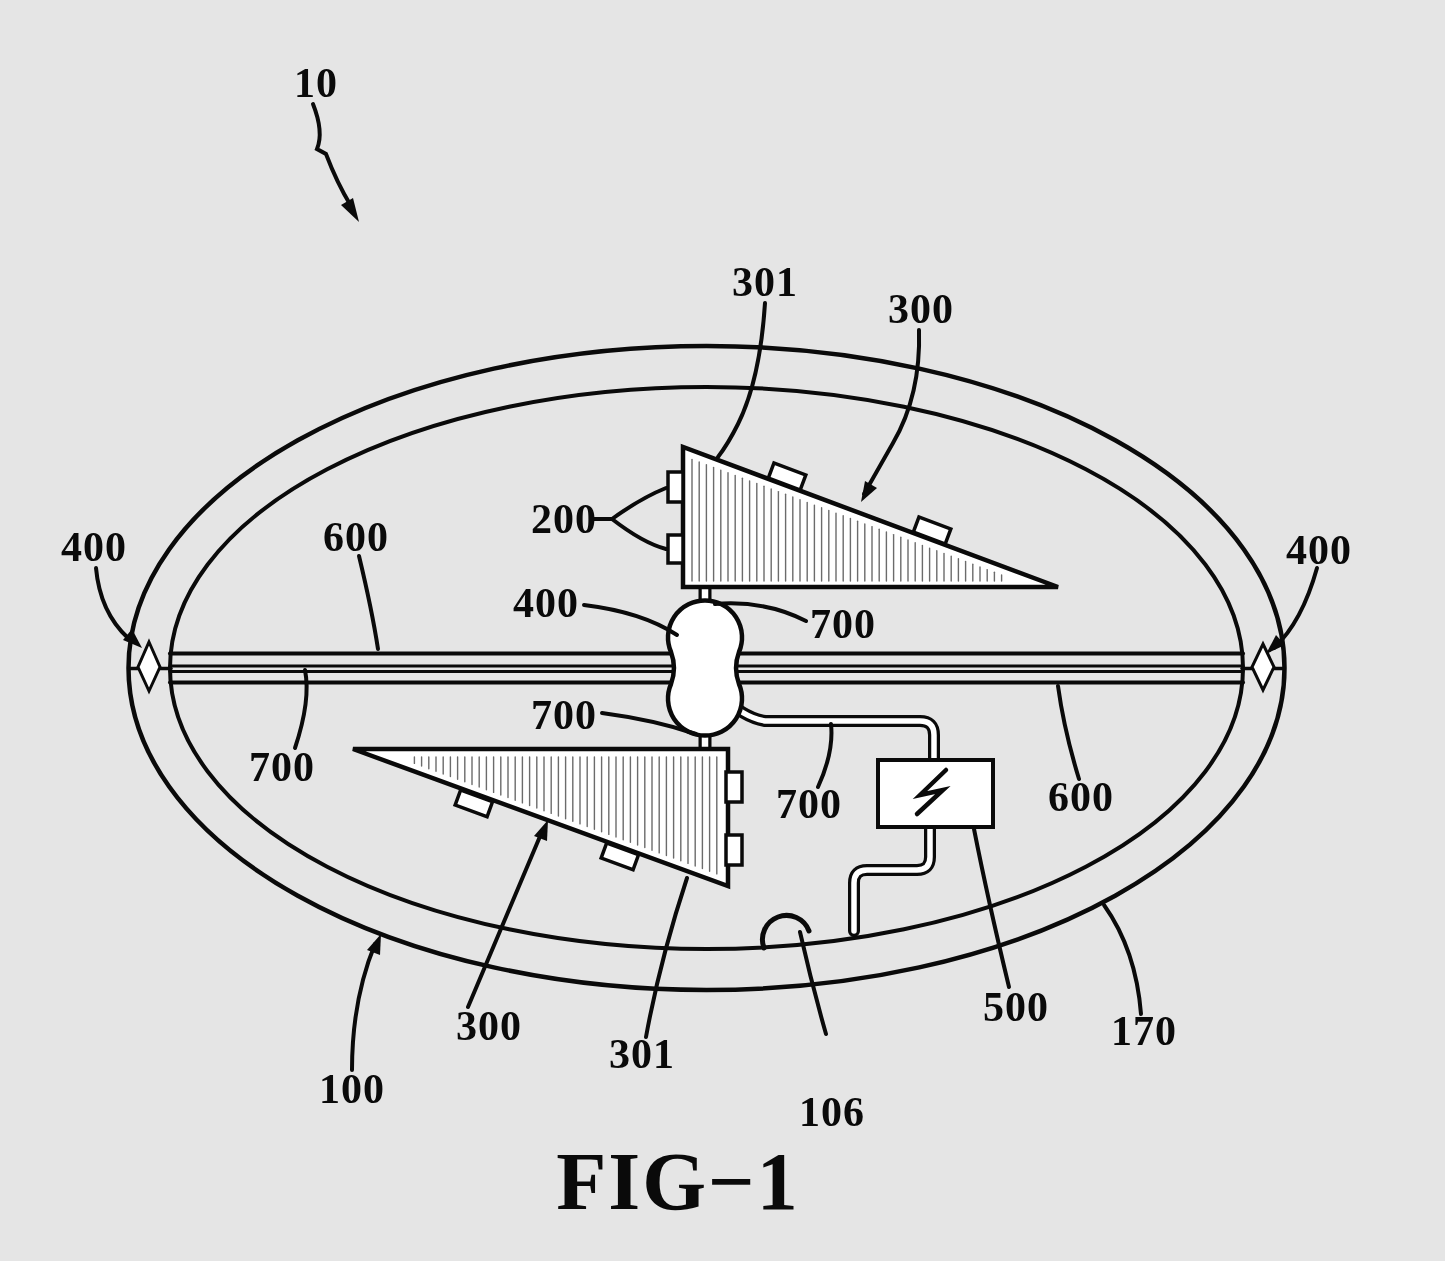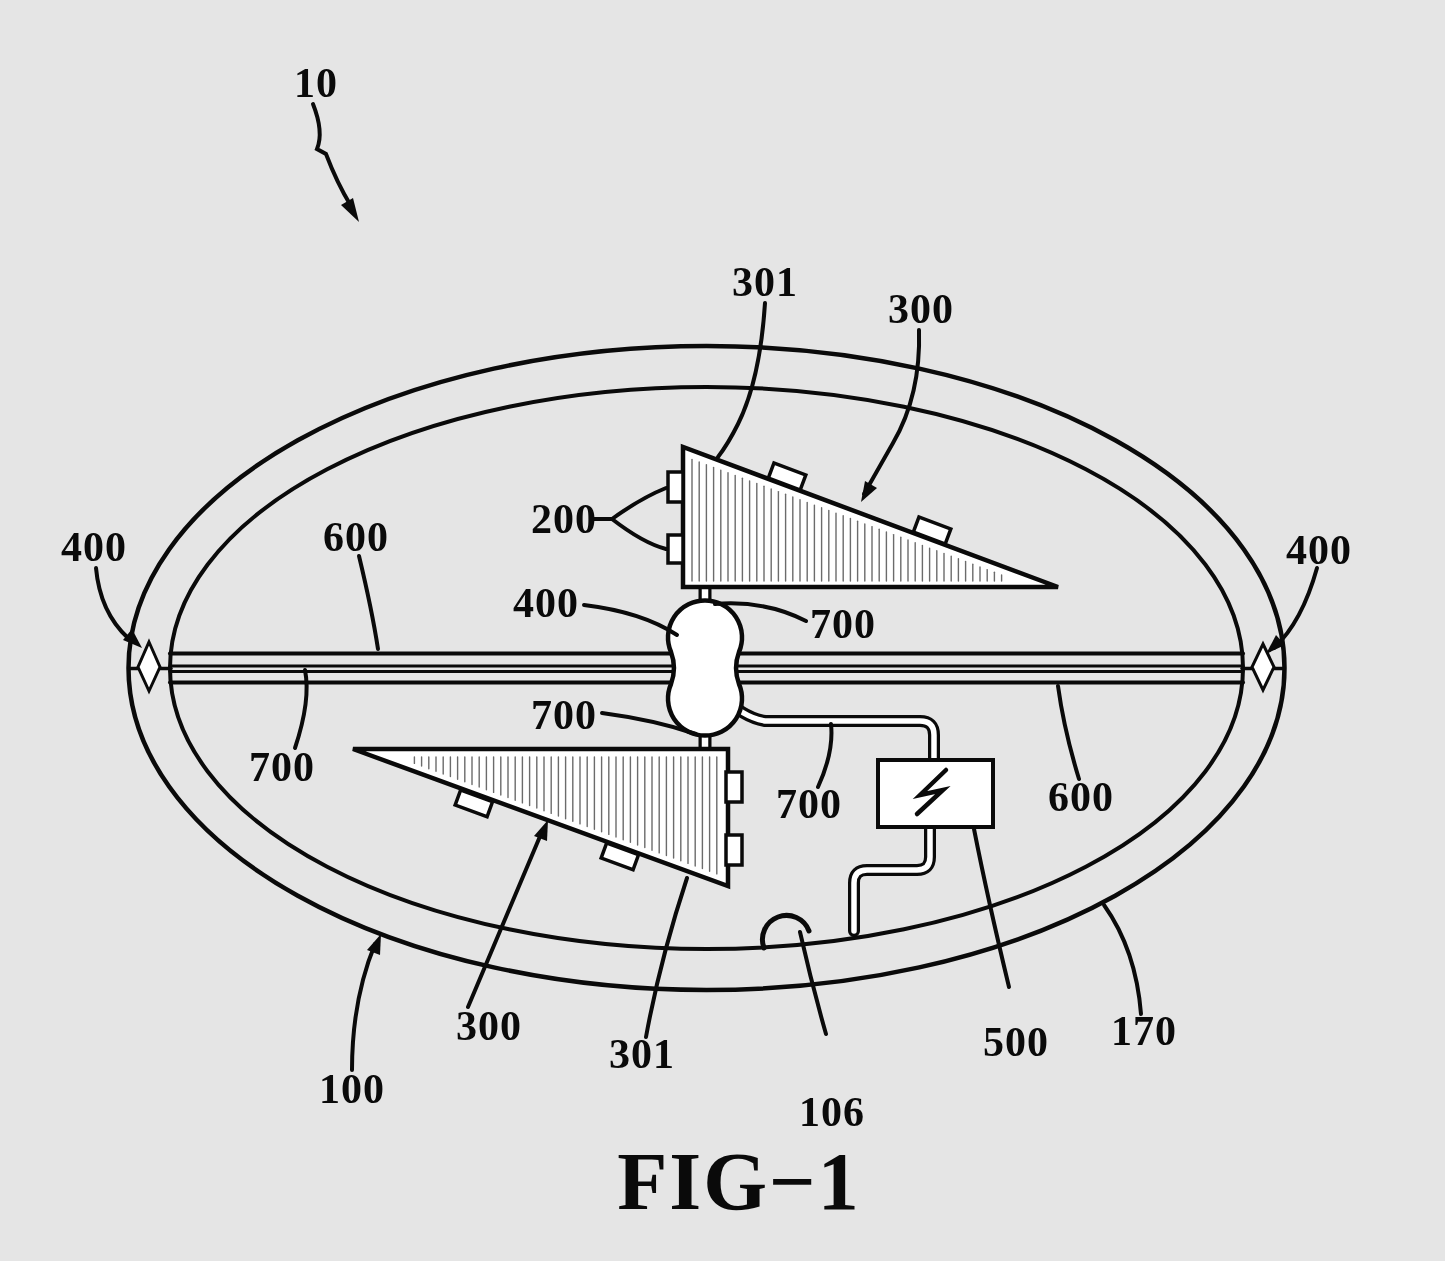--- a/index.html
+++ b/index.html
@@ -226,18 +226,18 @@
   <div class="ref-label" style="left:546px;top:603px;">400</div>
   <div class="ref-label" style="left:843px;top:624px;">700</div>
   <div class="ref-label" style="left:1319px;top:550px;">400</div>
   <div class="ref-label" style="left:564px;top:715px;">700</div>
   <div class="ref-label" style="left:282px;top:767px;">700</div>
   <div class="ref-label" style="left:809px;top:804px;">700</div>
   <div class="ref-label" style="left:1081px;top:797px;">600</div>
   <div class="ref-label" style="left:489px;top:1026px;">300</div>
   <div class="ref-label" style="left:642px;top:1054px;">301</div>
   <div class="ref-label" style="left:832px;top:1112px;">106</div>
-  <div class="ref-label" style="left:1016px;top:1042px;">500</div>
+  <div class="ref-label" style="left:1016px;top:1007px;">500</div>
   <div class="ref-label" style="left:1144px;top:1031px;">170</div>
   <div class="ref-label" style="left:352px;top:1089px;">100</div>
 
-  <div class="fig-caption" style="left:739px;top:1182px;text-align:right;">FIG−1</div>
+  <div class="fig-caption" style="left:678px;top:1182px;text-align:right;">FIG−1</div>
 </div>
 
 </body></html>

